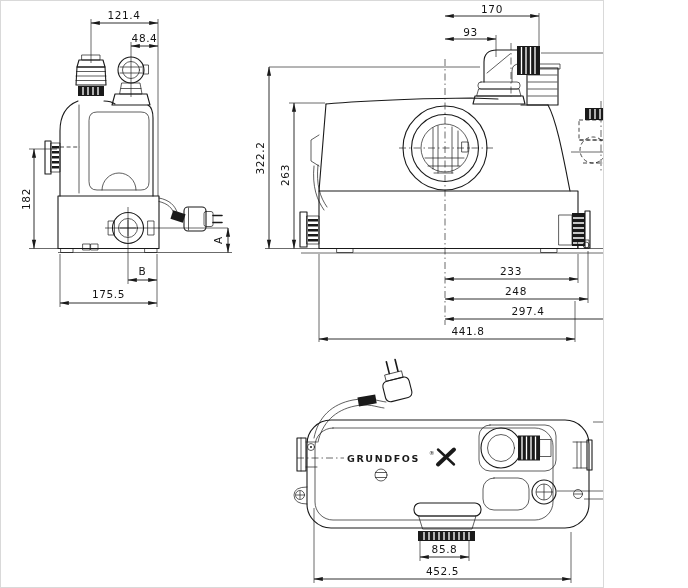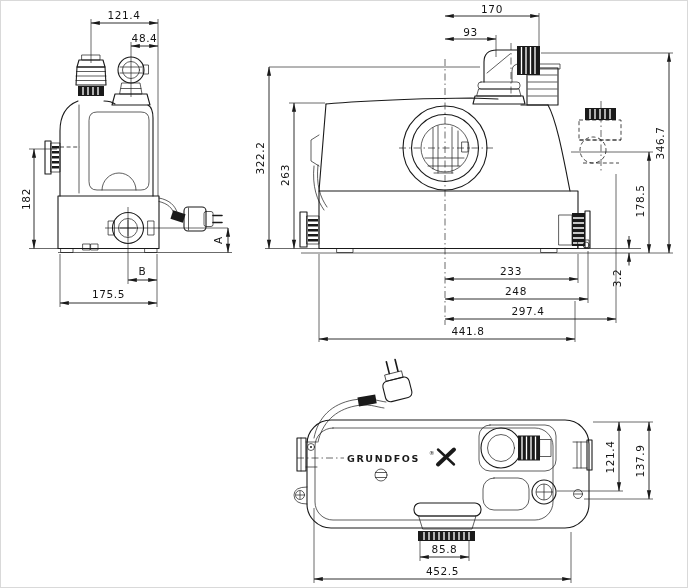--- a/index.html
+++ b/index.html
@@ -1,16 +1,16 @@
 <!DOCTYPE html>
 <html><head>
 <meta charset="utf-8">
 <style>
   html,body{margin:0;padding:0;background:#fff;}
-  .canvas{position:relative;width:688px;height:588px;background:#ffffff;
+  .canvas{position:relative;width:604px;height:588px;background:#ffffff;
           border:1px solid #d9d9d9;box-sizing:border-box;overflow:hidden;
           font-family:"DejaVu Sans", sans-serif;}
   svg{position:absolute;left:0;top:0;}
   
   .ol {fill:none;stroke:#1a1a1a;stroke-width:1.1;stroke-linejoin:round;stroke-linecap:round;}
   .ol2{fill:none;stroke:#1a1a1a;stroke-width:0.7;stroke-linejoin:round;stroke-linecap:round;}
   .dim{fill:none;stroke:#1a1a1a;stroke-width:0.9;marker-start:url(#arr);marker-end:url(#arr);}
   .dae{fill:none;stroke:#1a1a1a;stroke-width:0.9;marker-end:url(#arr);}
   .ext{fill:none;stroke:#1a1a1a;stroke-width:0.65;}
   .cl {fill:none;stroke:#1a1a1a;stroke-width:0.65;stroke-dasharray:7 3 1.5 3;}

